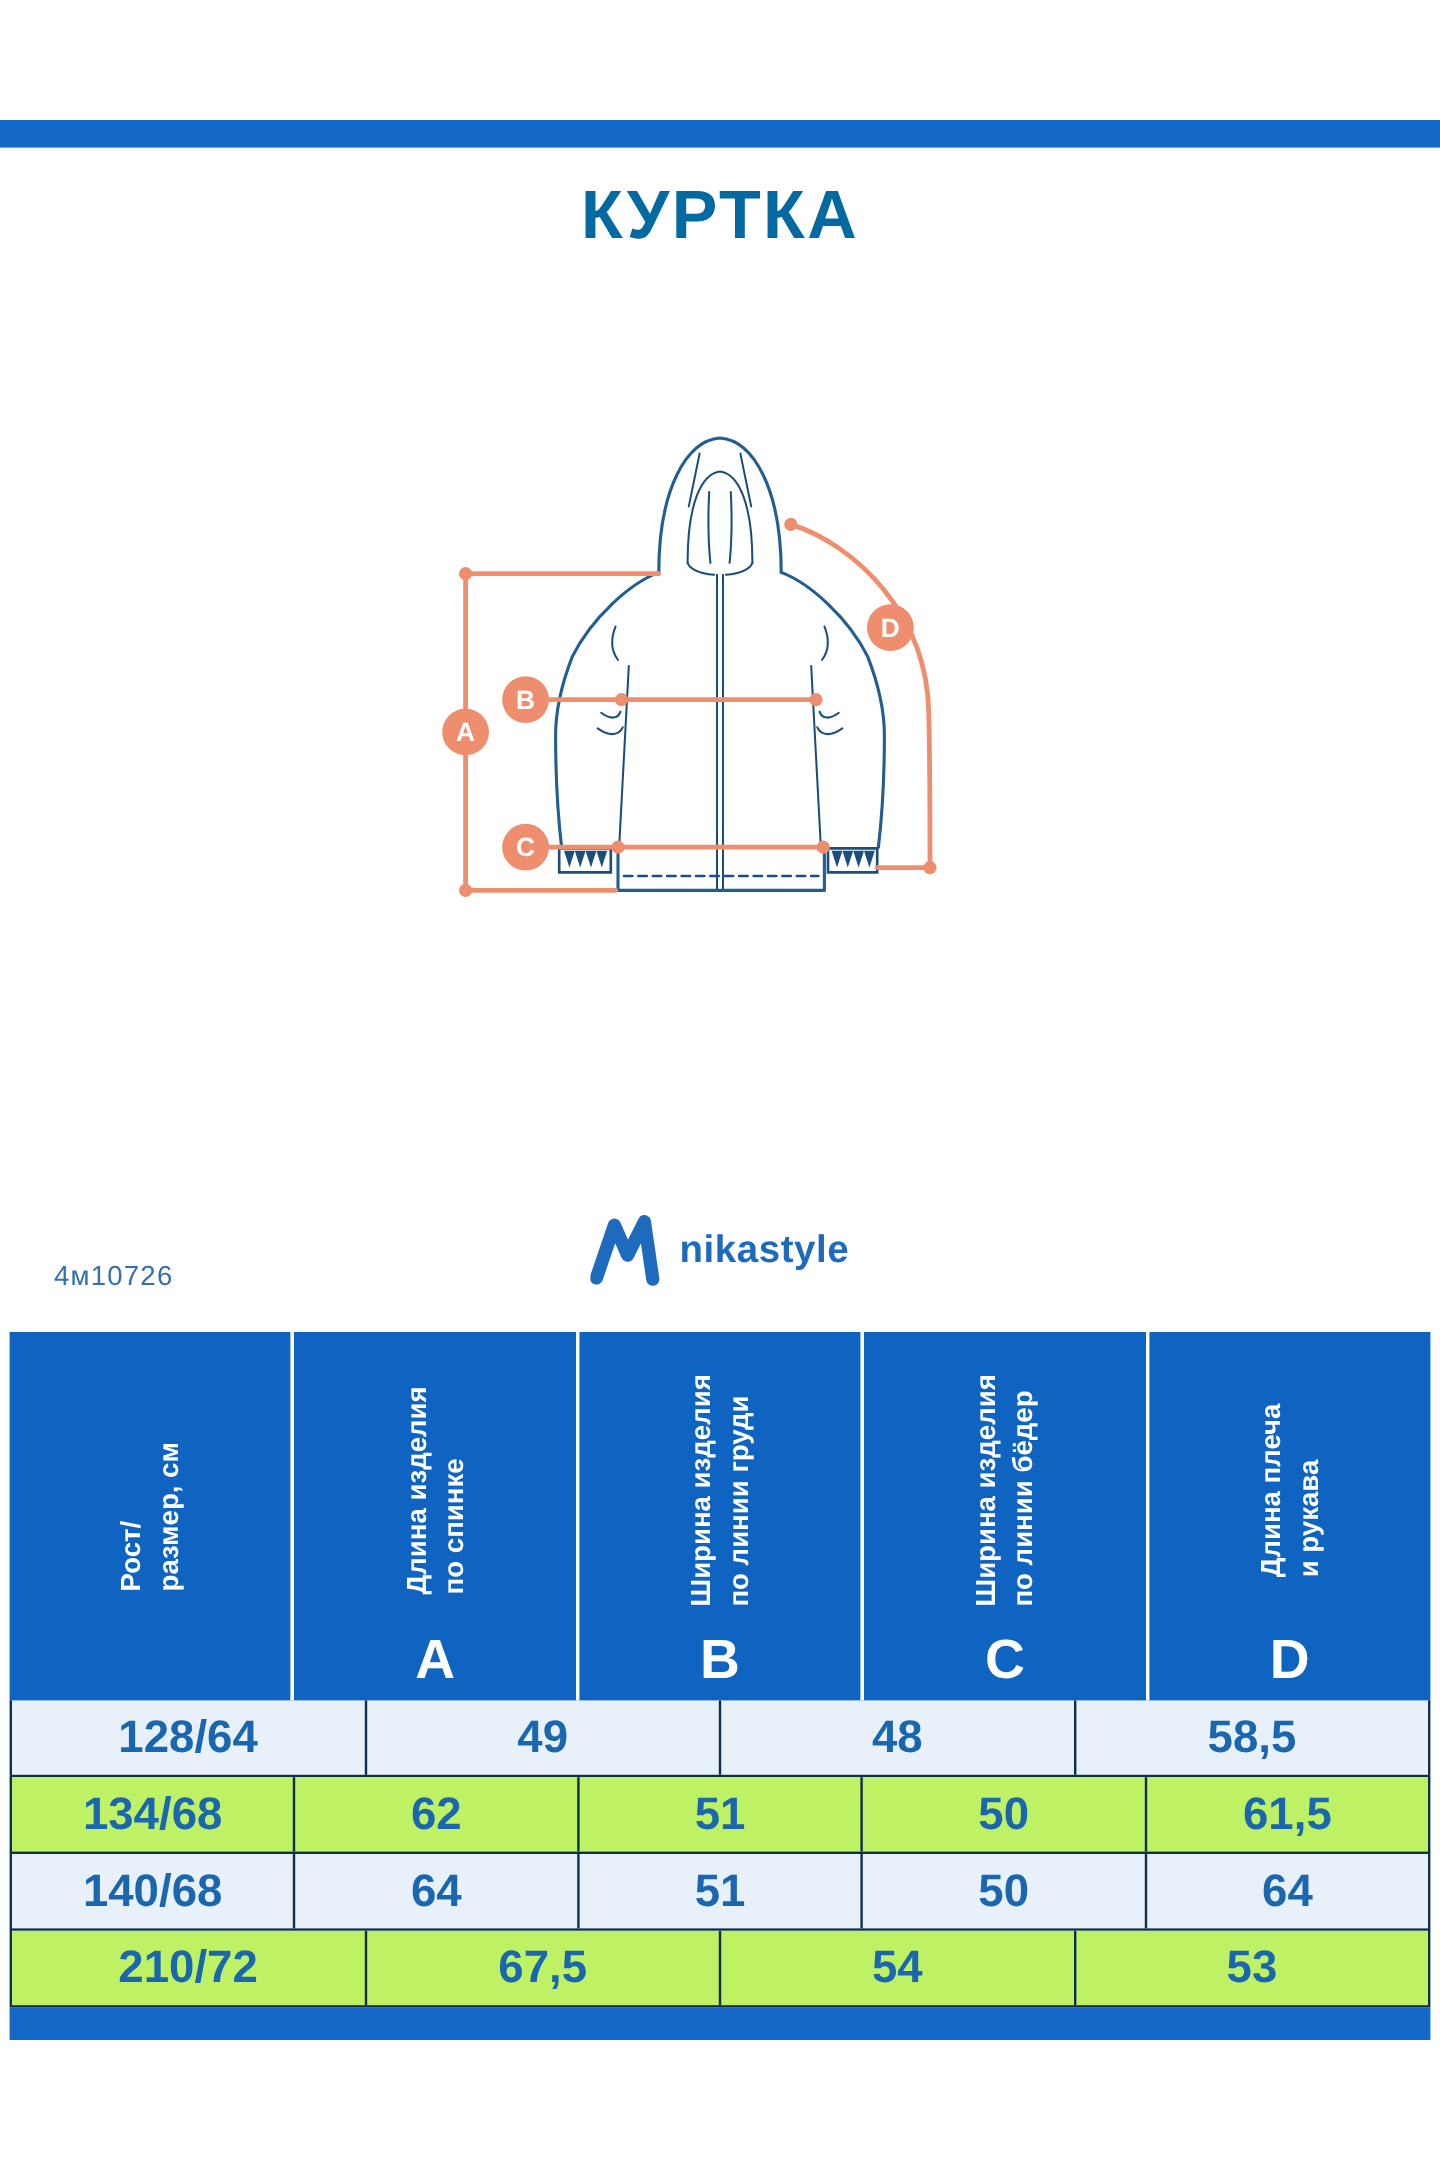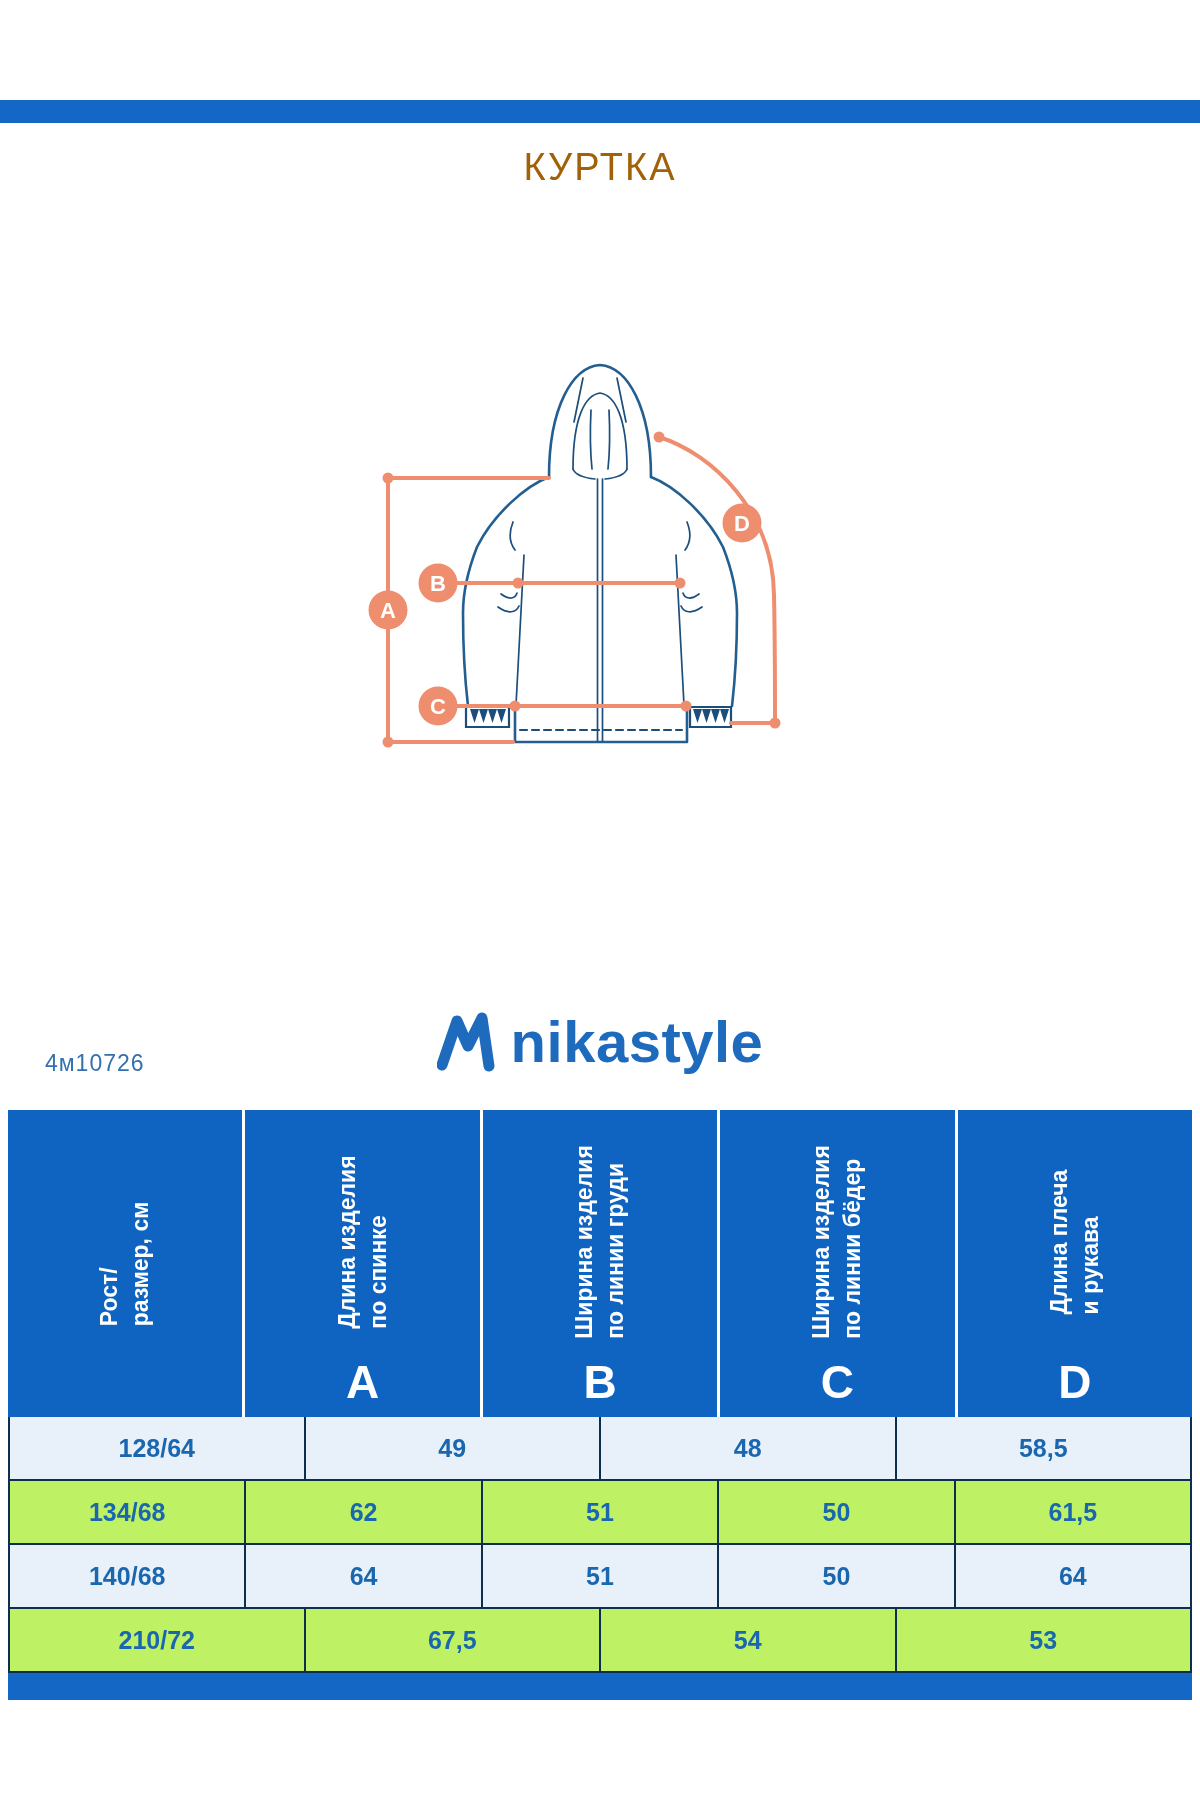--- a/index.html
+++ b/index.html
@@ -8,34 +8,34 @@
     position:relative; width:1200px; height:1800px;
     background:#ffffff; overflow:hidden;
     font-family:"Liberation Sans","DejaVu Sans",sans-serif;
   }
   .topbar {
     position:absolute; left:0; top:100px; width:1200px; height:23px;
     background:#1467C5;
   }
   .title {
     position:absolute; left:0; top:146px; width:1200px;
-    text-align:center; font-size:38px; font-weight:normal;
-    color:#a16207; letter-spacing:2px;
+    text-align:center; font-size:57px; font-weight:bold;
+    color:#0369a1; letter-spacing:2px;
   }
   .jacket-svg { position:absolute; left:325px; top:350px; }
   .product-code {
     position:absolute; left:45px; top:1050px;
     font-size:23px; color:#3470AE; letter-spacing:1px;
   }
   .logo {
     position:absolute; left:0; top:1002px; width:1200px; height:78px;
     display:flex; align-items:center; justify-content:center; gap:16px;
   }
   .logo-word {
-    font-size:58px; font-weight:600; color:#1E6BBE; letter-spacing:0.5px;
+    font-size:32px; font-weight:600; color:#1E6BBE; letter-spacing:0.5px;
   }
   
   .size-table { position:absolute; left:8px; top:1110px; width:1184px; }
   .thead { display:flex; height:307px; }
   .th {
     flex:1; background:#0E64C0; position:relative;
     border-right:3px solid #ffffff;
   }
   .th:last-child { border-right:none; }
   .rot-label {
@@ -48,21 +48,21 @@
   .col-letter {
     position:absolute; bottom:8px; left:0; width:100%;
     text-align:center; color:#ffffff; font-weight:bold; font-size:46px;
   }
   .tbody { border-left:2px solid #0E2E4E; border-right:2px solid #0E2E4E; }
   .trow { display:flex; height:64px; border-bottom:2px solid #0E2E4E; }
   .trow.tint { background:#E8F1FA; }
   .trow.plain { background:#bef264;text-align:center; }
   .td {
     flex:1; display:flex; align-items:center; justify-content:center;
-    font-size:25px; font-weight:bold; color:#1A67B0;
+    font-size:38px; font-weight:bold; color:#1A67B0;
     border-right:2px solid #0E2E4E;
   }
   .td:last-child { border-right:none; }
   .footbar { height:27px; background:#1467C5; }
 </style>
 </head>
 <body>
 
 <div id="canvas">
 

